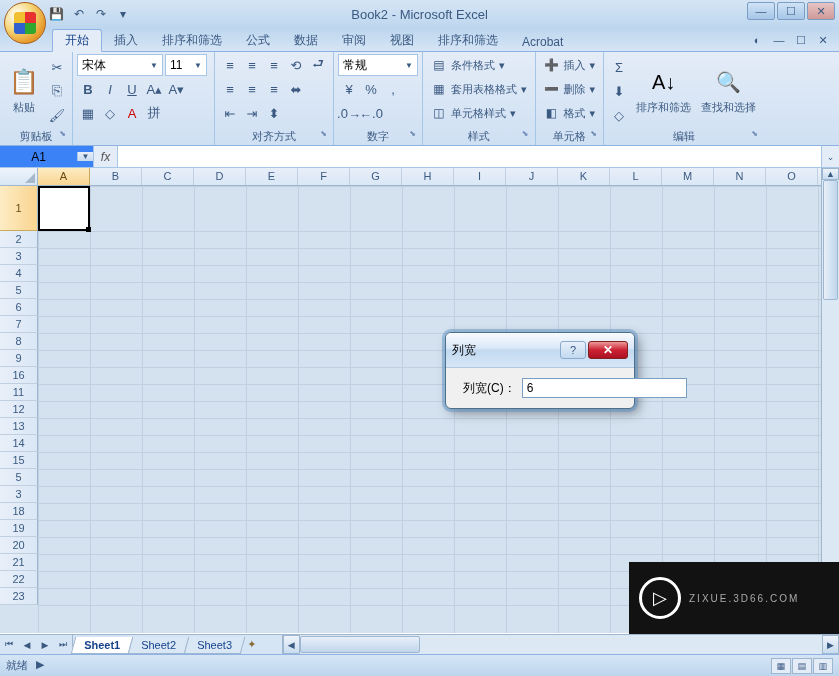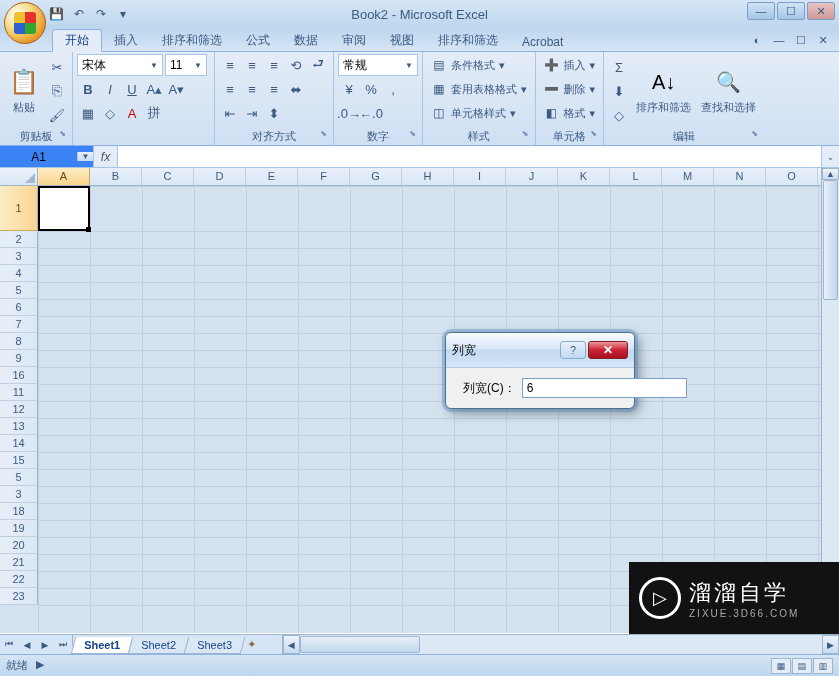--- a/index.html
+++ b/index.html
@@ -440,16 +440,15 @@
     <div class="dialog-row">
       <label>列宽(C)：</label>
       <input class="dialog-input" value="6" style="">
     </div>
   </div>
 </div>
 
 <div class="watermark">
   <div class="wm-icon">▷</div>
   <div class="wm-text">
-    <div class="wm-main">溜溜自学</div>
     <div class="wm-sub">ZIXUE.3D66.COM</div>
   </div>
 </div>
 
 </body></html>

